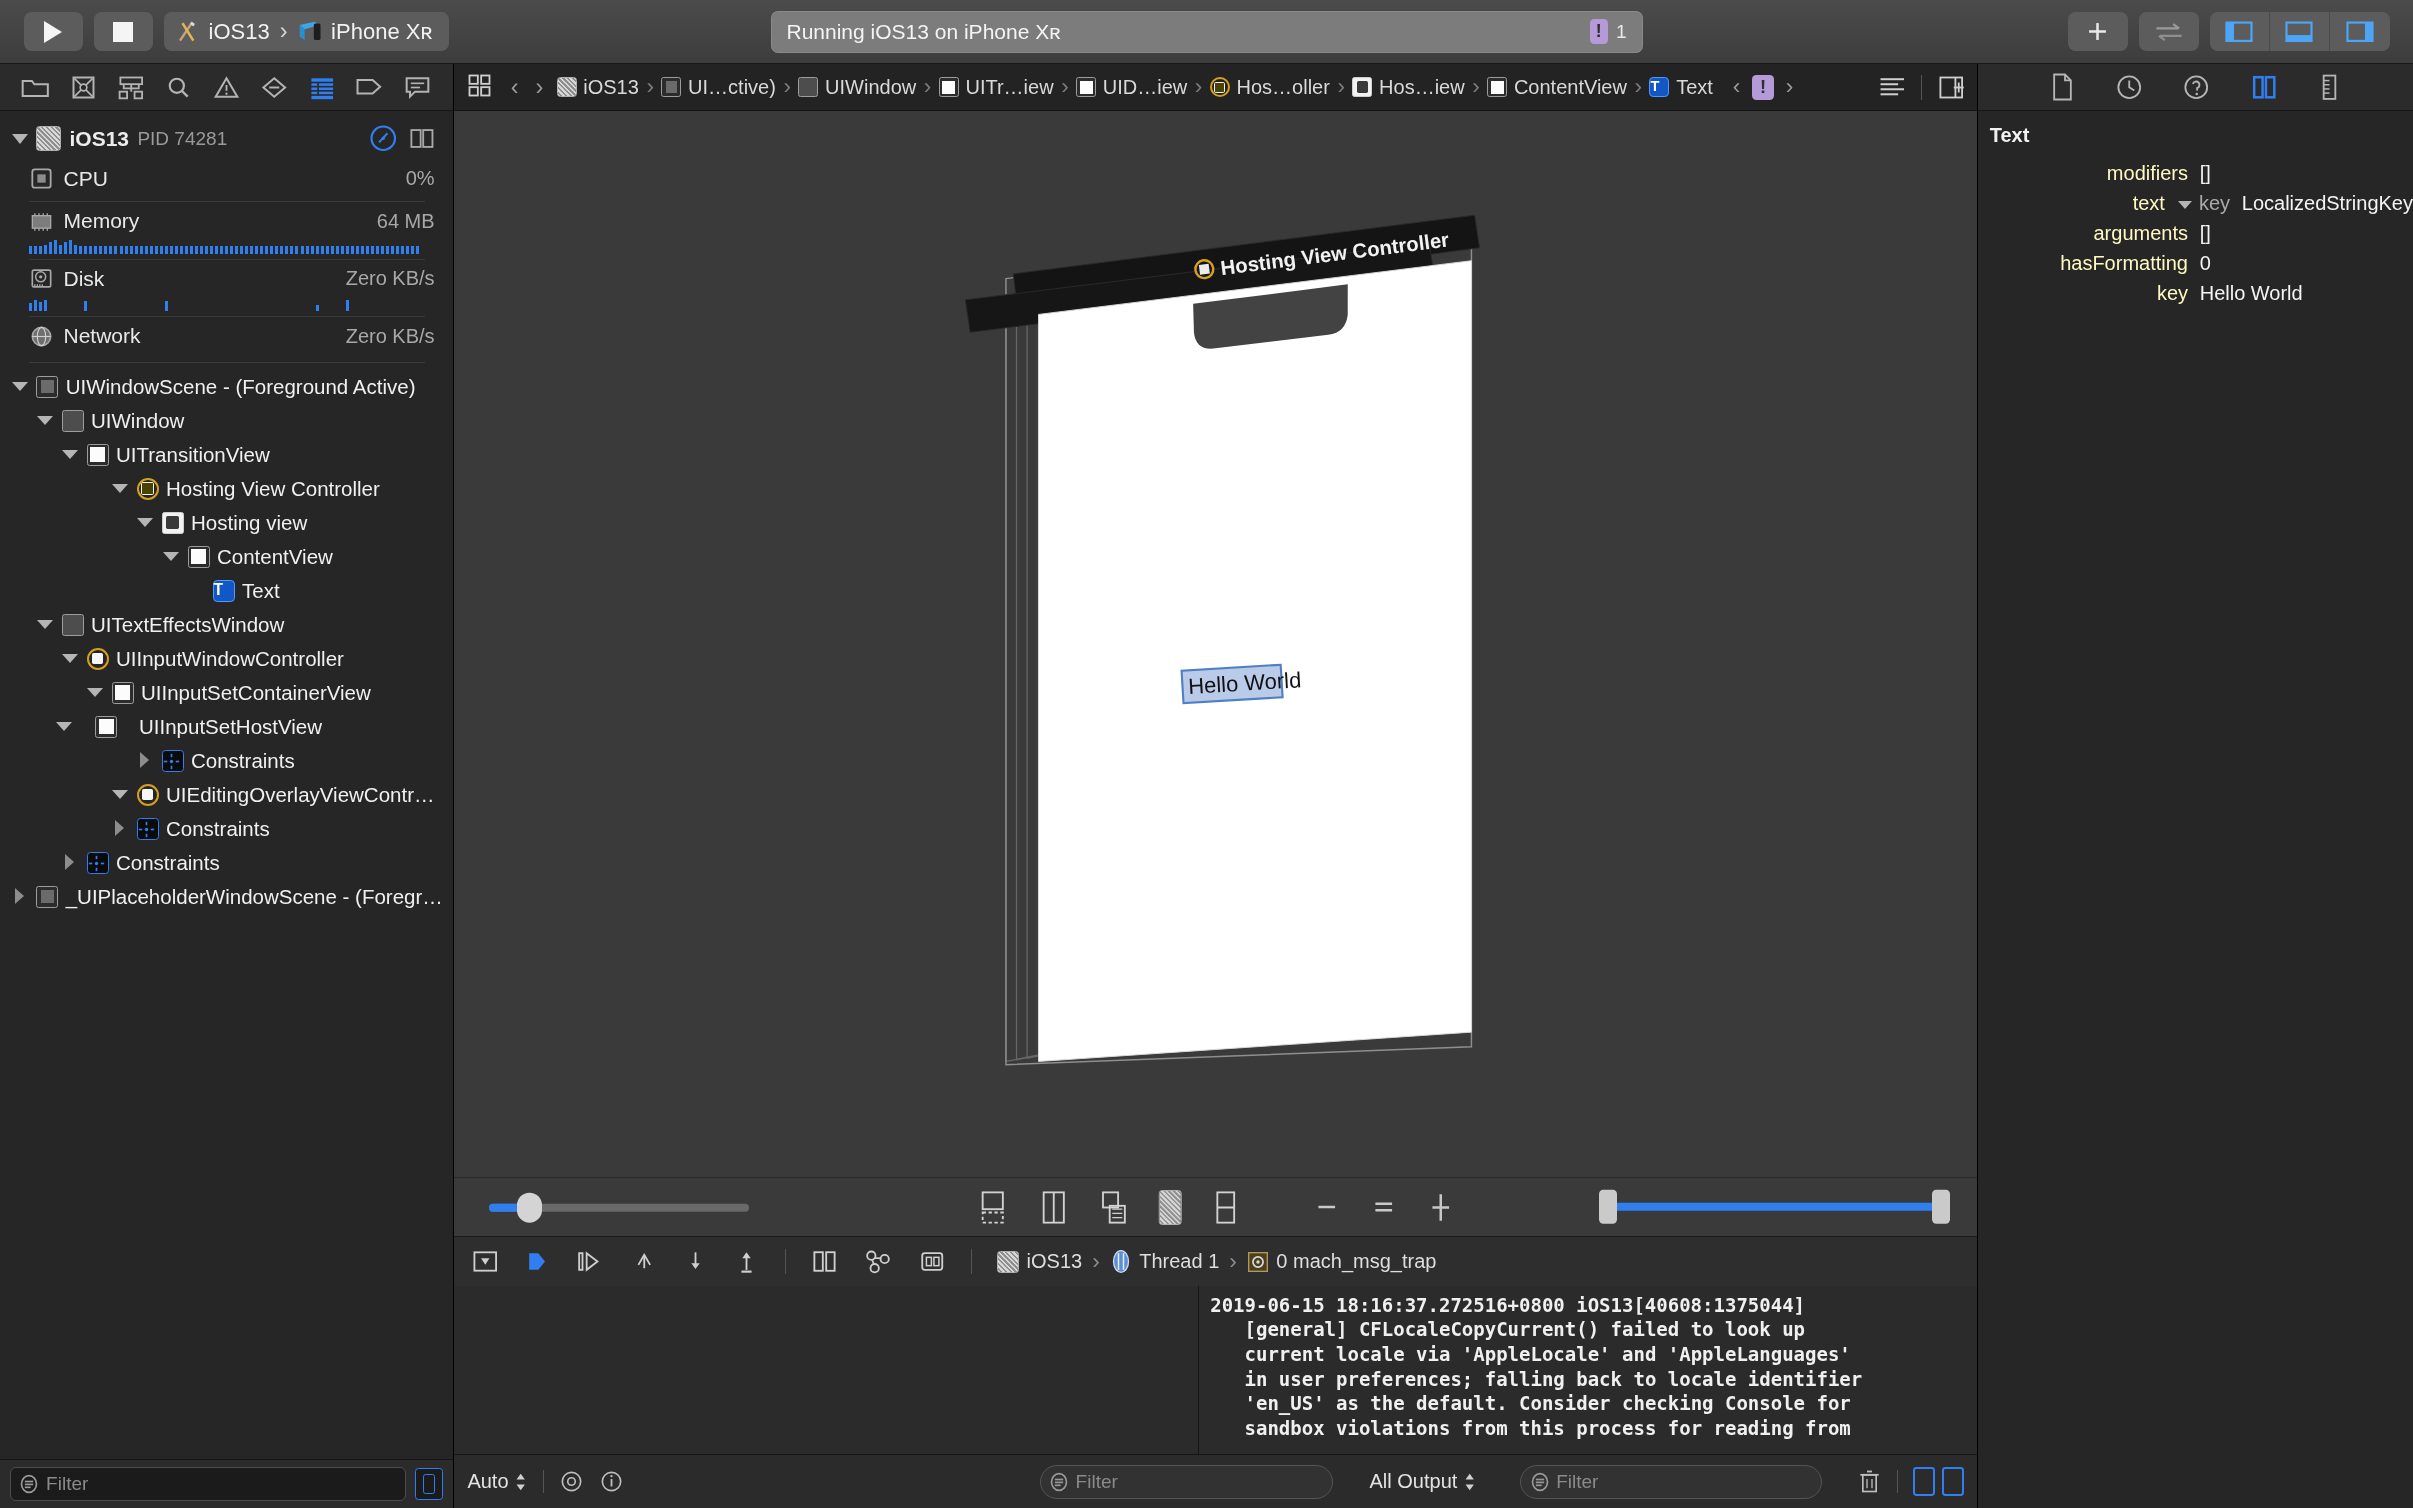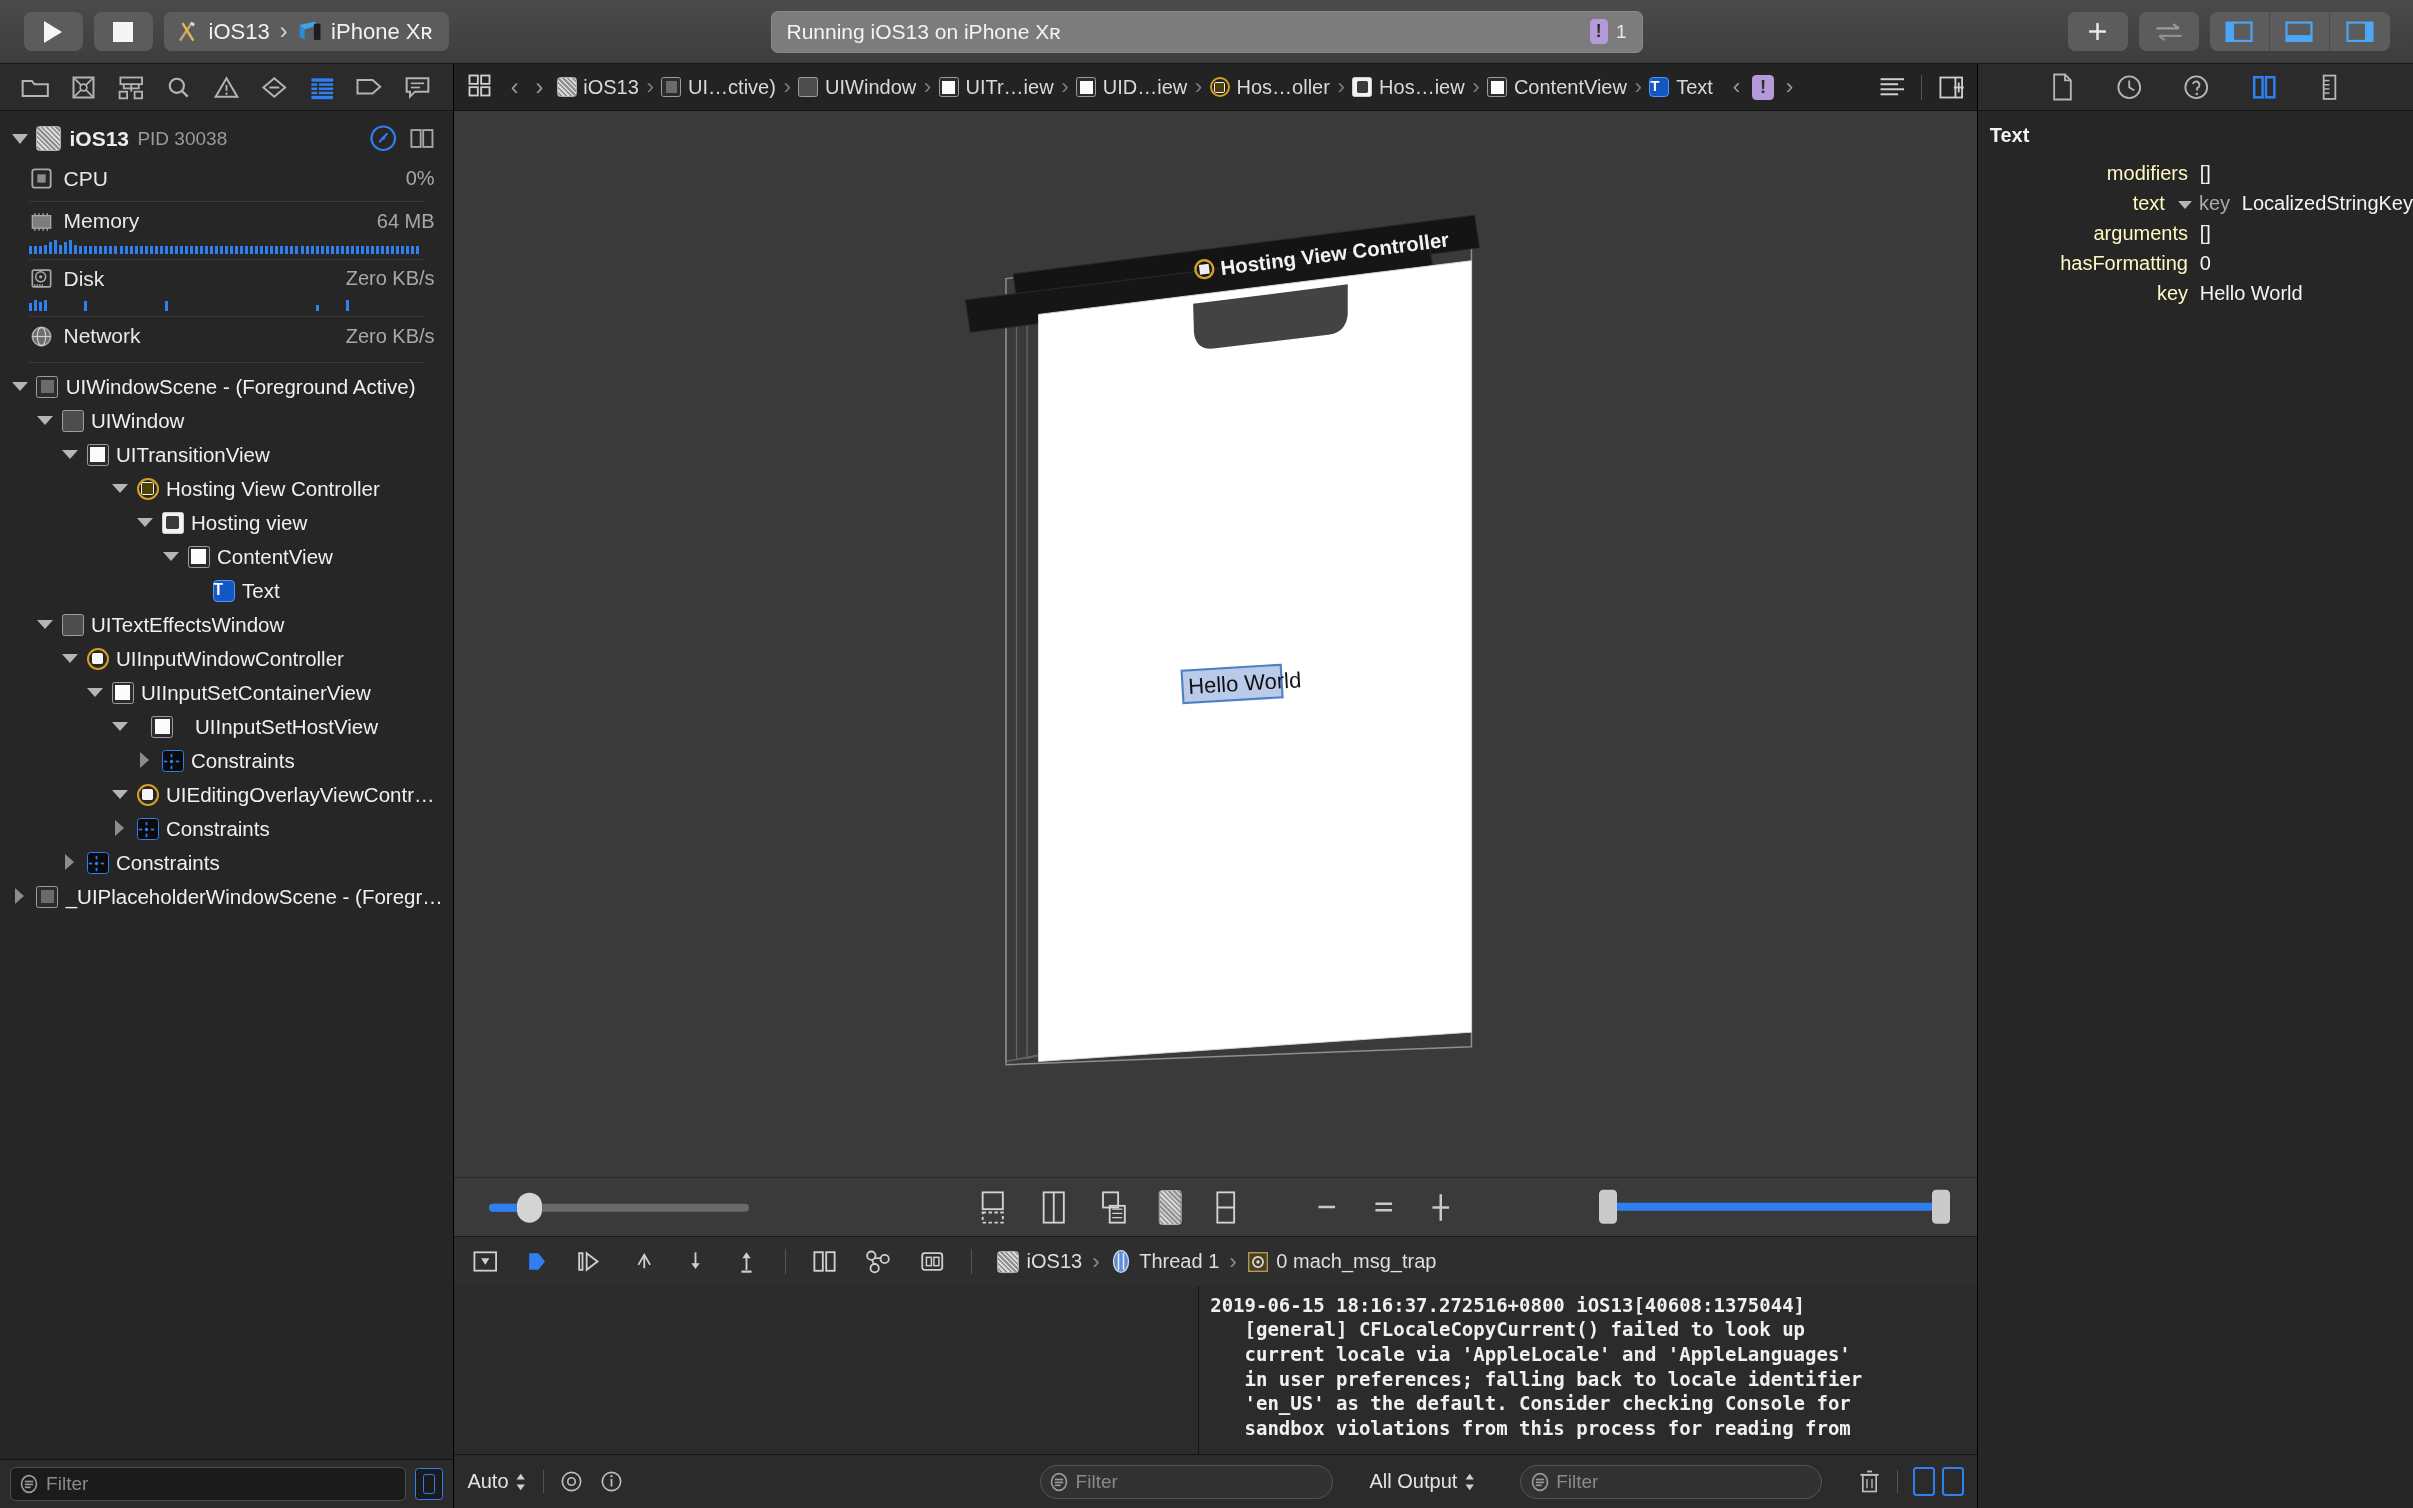--- a/index.html
+++ b/index.html
@@ -349,21 +349,21 @@
             <line x1="8" y1="15" x2="19" y2="15" stroke="#b3b3b3" stroke-width="2"></line>
           </svg>
         </div>
       </div>
 
       <div class="gauges">
         <div class="gauge-header">
           <span class="disclosure"></span>
           <span class="hatched" style="width:25px;height:25px"></span>
           <span style="font-weight:bold">iOS13</span>
-          <span class="pid">PID 30038</span>
+          <span class="pid">PID 74281</span>
           <span style="margin-left:auto;display:flex;gap:10px;align-items:center">
             <svg width="28.5" height="28.5" viewBox="0 0 34 34">
               <circle cx="17" cy="17" r="14" fill="none" stroke="#2f7ff0" stroke-width="2.6"></circle>
               <line x1="12" y1="22" x2="22" y2="11" stroke="#2f7ff0" stroke-width="2.4"></line>
               <circle cx="17" cy="17" r="2" fill="#2f7ff0"></circle>
             </svg>
             <svg width="27" height="27" viewBox="0 0 32 32">
               <rect x="4" y="6" width="11" height="20" fill="none" stroke="#a8a8a8" stroke-width="2.2"></rect>
               <rect x="18" y="6" width="11" height="20" fill="none" stroke="#a8a8a8" stroke-width="2.2"></rect>
             </svg>
@@ -594,21 +594,21 @@
           </div>
           <div class="tree-row" style="padding-left: 87px;">
             <span class="tw" style="width: 17px; height: 17px; display: inline-block; position: relative;">
               <span style="position:absolute;left:0;top:4.2px;width:0;height:0;border-left:8.4px solid transparent;border-right:8.4px solid transparent;border-top:9.2px solid #b5b5b5"></span>
             </span>
             <span style="display: inline-block; flex: 0 0 auto; width: 22px; height: 22px; position: relative; border: 1.7px solid rgb(157, 157, 157); border-radius: 2.5px; background: rgb(44, 44, 44);">
               <span style="position: absolute; inset: 2.5px; background: rgb(252, 252, 252);"></span>
             </span>
             <span>UIInputSetContainerView</span>
           </div>
-          <div class="tree-row" style="padding-left: 112px; gap: 22px;">
+          <div class="tree-row" style="padding-left: 56px; gap: 22px;">
             <span class="tw" style="width: 17px; height: 17px; display: inline-block; position: relative;">
               <span style="position:absolute;left:0;top:4.2px;width:0;height:0;border-left:8.4px solid transparent;border-right:8.4px solid transparent;border-top:9.2px solid #b5b5b5"></span>
             </span>
             <span style="display: inline-block; flex: 0 0 auto; width: 22px; height: 22px; position: relative; border: 1.7px solid rgb(157, 157, 157); border-radius: 2.5px; background: rgb(44, 44, 44);">
               <span style="position: absolute; inset: 2.5px; background: rgb(252, 252, 252);"></span>
             </span>
             <span>UIInputSetHostView</span>
           </div>
           <div class="tree-row" style="padding-left: 137px;">
             <span class="tw" style="width: 17px; height: 17px; display: inline-block; position: relative;">

